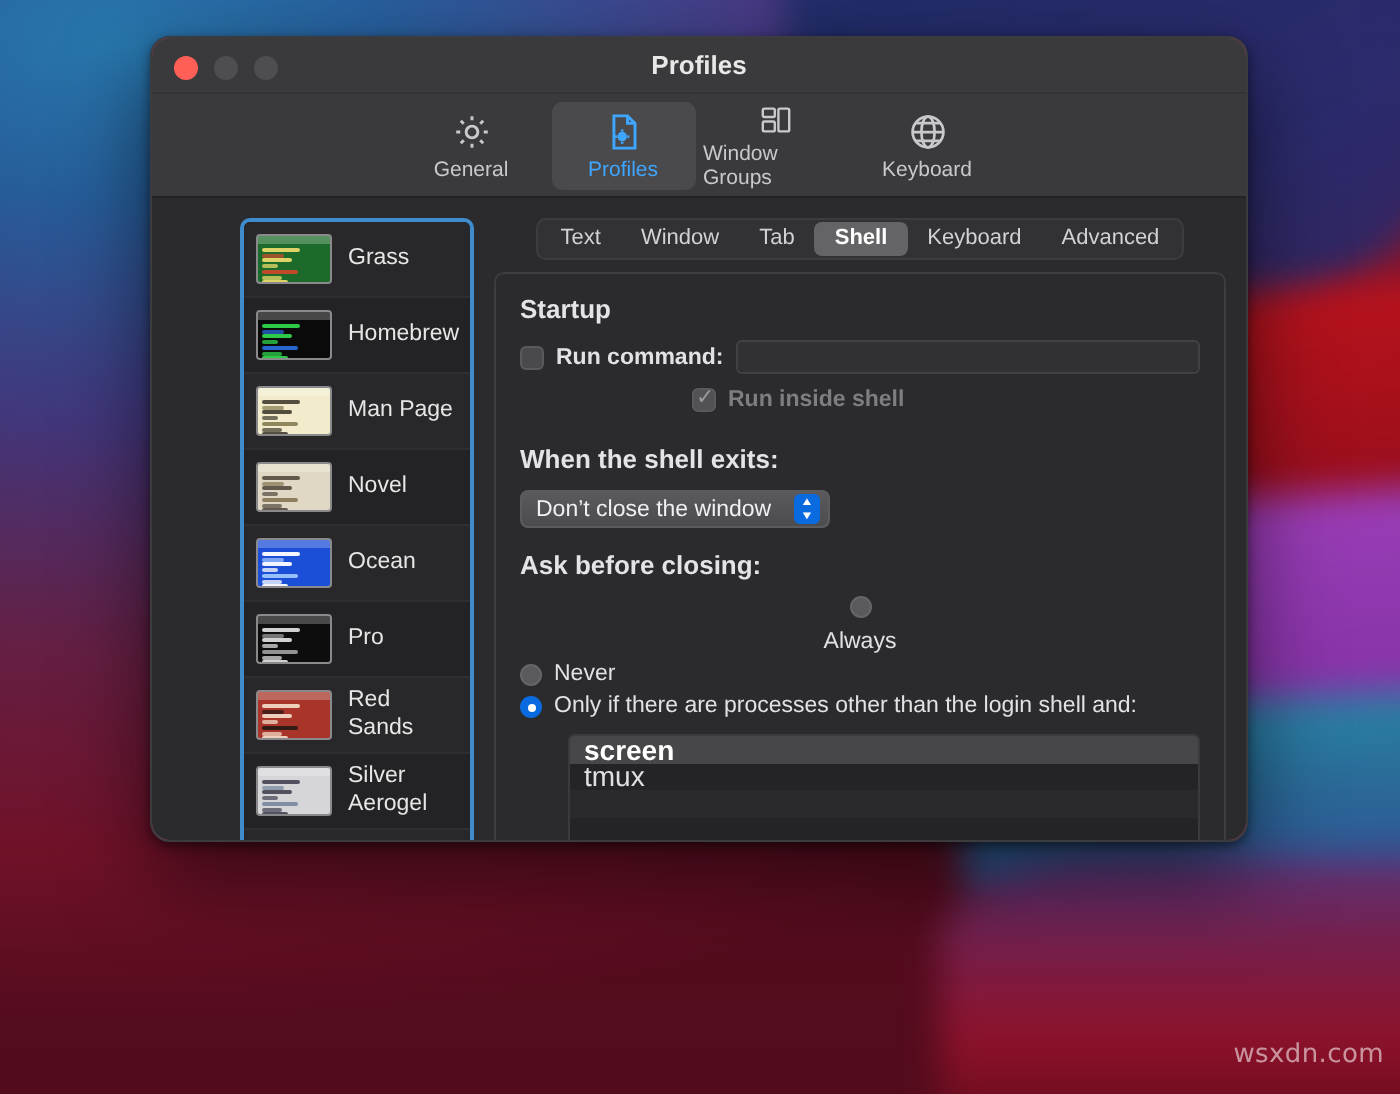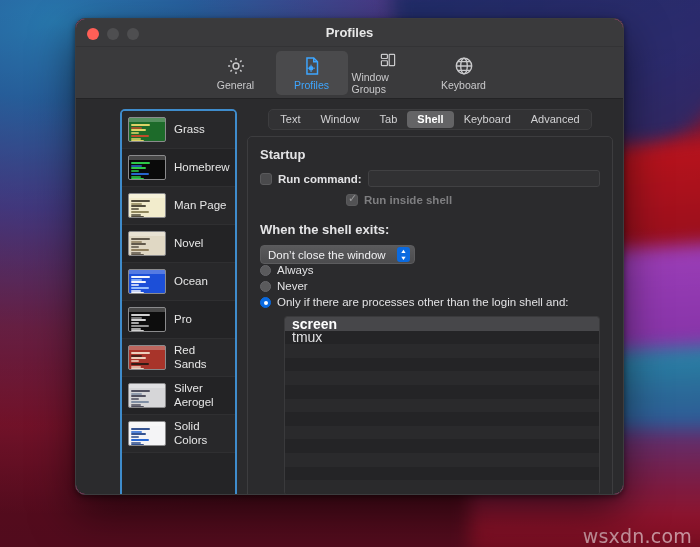--- a/index.html
+++ b/index.html
@@ -49,29 +49,29 @@
   .wp-b5 {
     right: -70px; top: 430px; width: 300px; height: 130px;
     background: linear-gradient(180deg, #7b3a8c 0%, #c01838 70%, #8e1026 100%);
     border-radius: 30% 0 0 0;
   }
   .wp-shade {
     position: absolute; inset: 0;
     background: linear-gradient(180deg, rgba(0,0,0,.06), rgba(0,0,0,.25));
   }
   .watermark {
-    position: absolute; right: 8px; bottom: 0;
-    font-size: 19px; color: rgba(255,255,255,.55);
+    position: absolute; right: 8px; bottom: 12px;
+    font-size: 13px; color: rgba(255,255,255,.55);
     letter-spacing: .2px; font-family: "DejaVu Sans", sans-serif; margin-top: 25px;
   }
 
   
   .window {
     position: absolute; left: 75px; top: 18px;
-    width: 549px; height: 477px;
+    width: 549px; height: 403px;
     background: #ec4899;
     border-radius: 10px;
     box-shadow: 0 18px 44px rgba(0,0,0,.55), 0 2px 6px rgba(0,0,0,.5);
     border: 1px solid #3c3c3e;
     overflow: hidden;
     display: flex; flex-direction: column;
   }
 
   
   .titlebar {
@@ -467,23 +467,24 @@
         <div class="grouplabel" style="margin-top:9px">When the shell exits:</div>
 
         <div class="select">
           <span>Don’t close the window</span>
           <span class="chev">
             <span style="transform:scaleY(.8)">▲</span>
               <span style="transform:scaleY(.8)">▼</span>
           </span>
         </div>
 
+        <div class="grouplabel" style="margin-top:11px">Ask before closing:</div>
 
         <div id="radio-list">
-            <div class="row" style="margin-bottom: 4px;">
+            <div class="row" style="margin-bottom: 4px; flex-direction: column;">
               <div class="radio"></div>
               <div class="rlbl">Always</div>
             </div>
             <div class="row" style="margin-bottom: 4px;">
               <div class="radio"></div>
               <div class="rlbl">Never</div>
             </div>
             <div class="row" style="margin-bottom: 4px;">
               <div class="radio on"></div>
               <div class="rlbl">Only if there are processes other than the login shell and:</div>

